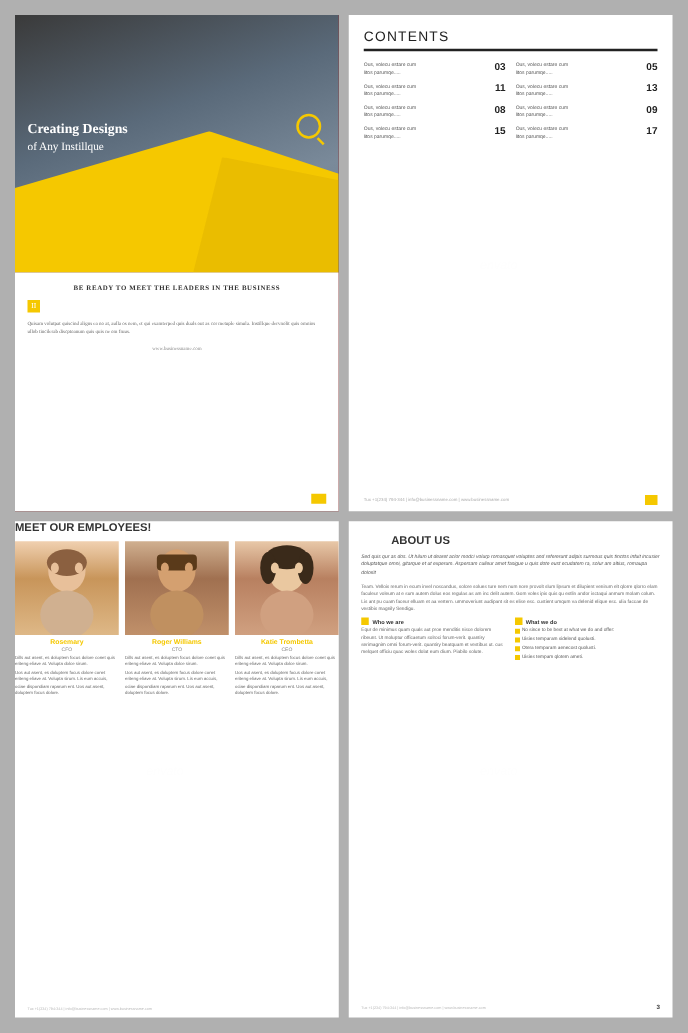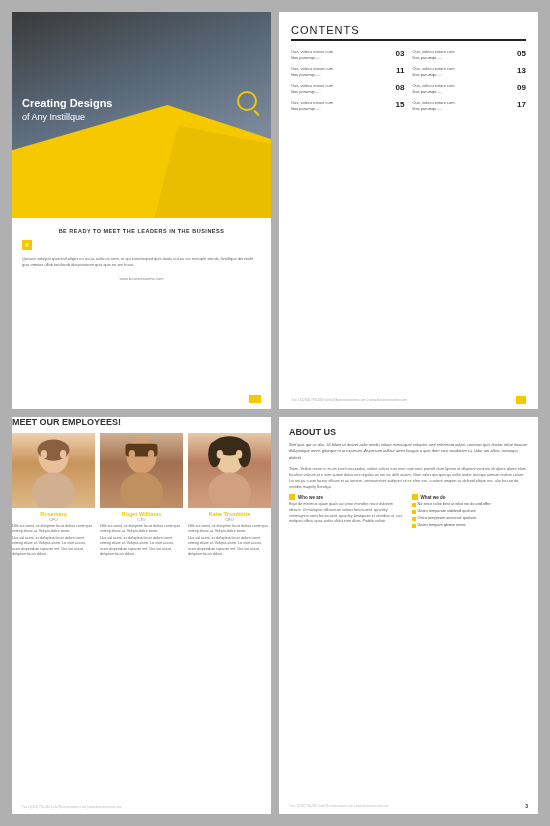--- a/index.html
+++ b/index.html
@@ -20,20 +20,21 @@
       padding: 12px;
       width: 550px;
       height: 826px;
     }
 
     
     .page-cover {
       background: #7f1d1d;
       position: relative;
       overflow: hidden;
+      font-family: Liberation Serif, serif;
     }
 
     .cover-top-image {
       width: 100%;
       height: 52%;
       background: linear-gradient(160deg, #3a3a3a 0%, #5a6a7a 40%, #7a8a9a 70%, #6a7a8a 100%);
       position: relative;
     }
 
     .cover-yellow-shape {
@@ -313,20 +314,21 @@
       position: relative;
       overflow: hidden;
       padding: 10px;
     }
 
     .about-title {
       font-size: 9px;
       font-weight: bold;
       color: #333;
       margin-bottom: 5px;
+      margin-left: 24px;
     }
 
     .about-intro {
       font-size: 4px;
       color: #555;
       line-height: 1.6;
       margin-bottom: 5px;
       font-style: italic;
     }
 

